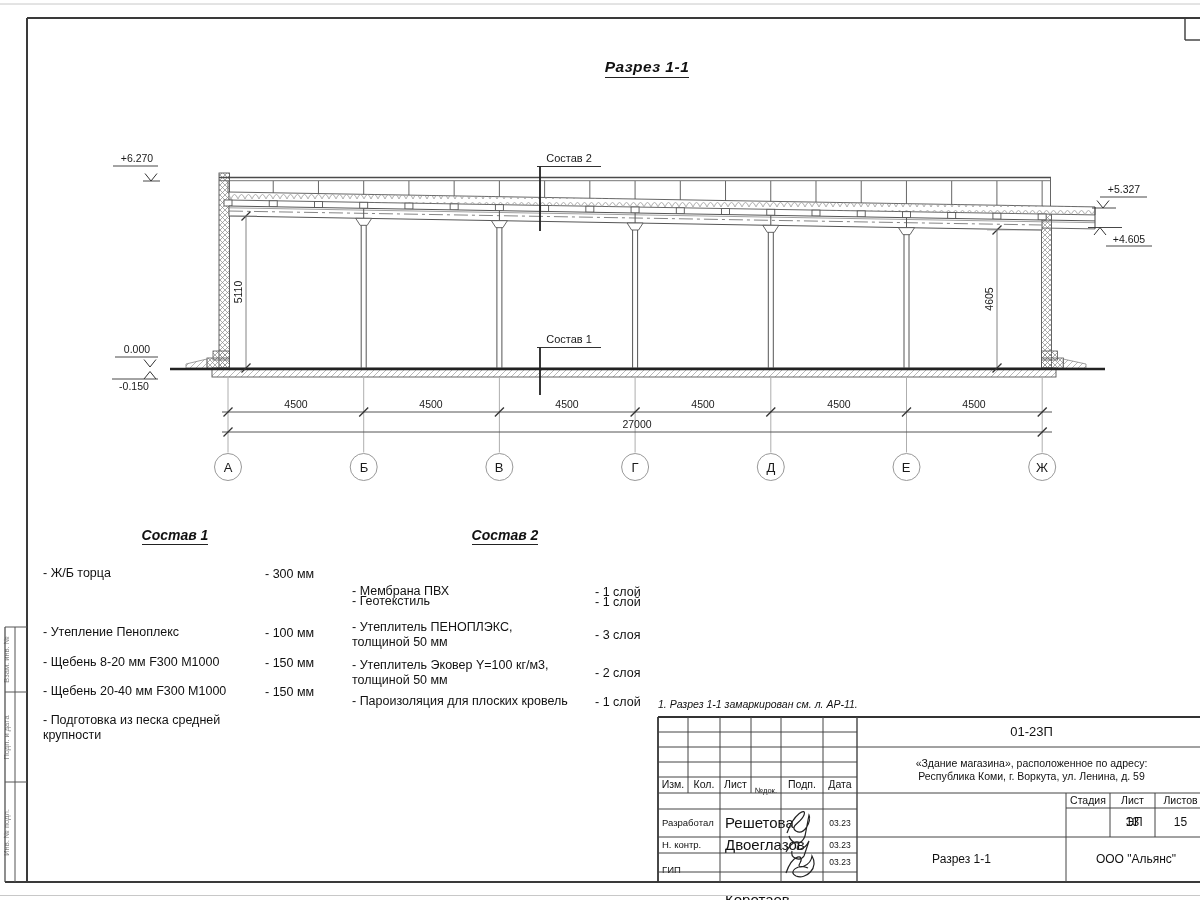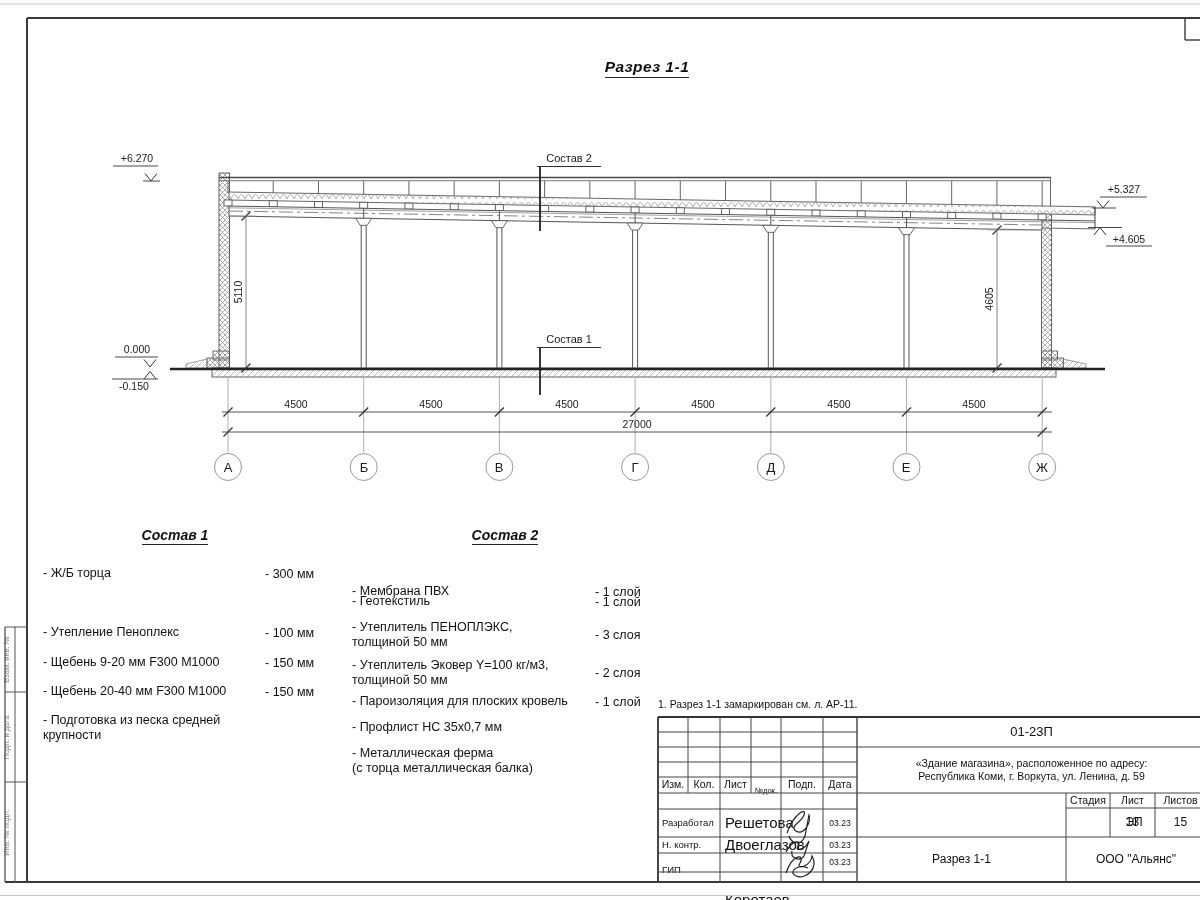--- a/index.html
+++ b/index.html
@@ -29,41 +29,38 @@
 <body>
 
 <div id="stage">
 
   <div id="main-title"><span>Разрез 1-1</span></div>
 
   <div class="comp-header" style="left:43px;top:527px;width:264px;"><span>Состав 1</span></div>
   <div class="comp-list" style="left:43px;top:560px;width:300px;height:210px;">
     <div class="comp-row" style="top:6px;left:0;width:290px;min-height:16px;"><span>- Ж/Б торца</span><span class="comp-val" style="left:222px;">- 300 мм</span></div>
     <div class="comp-row" style="top:65px;left:0;width:290px;min-height:16px;"><span>- Утепление Пеноплекс</span><span class="comp-val" style="left:222px;">- 100 мм</span></div>
-    <div class="comp-row" style="top:95px;left:0;width:290px;min-height:16px;"><span>-  Щебень 9-20 мм F300 М1000</span><span class="comp-val" style="left:222px;">- 150 мм</span></div>
+    <div class="comp-row" style="top:95px;left:0;width:290px;min-height:16px;"><span>-  Щебень 8-20 мм F300 М1000</span><span class="comp-val" style="left:222px;">- 150 мм</span></div>
     <div class="comp-row" style="top:124px;left:0;width:290px;min-height:16px;"><span>-  Щебень 20-40 мм F300 М1000</span><span class="comp-val" style="left:222px;">- 150 мм</span></div>
     <div class="comp-row" style="top:153px;left:0;width:290px;min-height:30px;"><span>- Подготовка из песка средней
 крупности</span></div>
   </div>
 
   <div class="comp-header" style="left:352px;top:527px;width:306px;"><span>Состав 2</span></div>
   <div class="comp-list" style="left:352px;top:560px;width:320px;height:230px;">
     <div class="comp-row" style="top:8px;left:0;width:310px;min-height:16px;margin-top:16px;"><span>- Мембрана ПВХ</span><span class="comp-val" style="left:243px;">- 1 слой</span></div>
     <div class="comp-row" style="top:34px;left:0;width:310px;min-height:16px;"><span>- Геотекстиль</span><span class="comp-val" style="left:243px;">- 1 слой</span></div>
     <div class="comp-row" style="top:60px;left:0;width:310px;min-height:30px;"><span>- Утеплитель ПЕНОПЛЭКС,
 толщиной 50 мм</span><span class="comp-val" style="left:243px;">- 3 слоя</span></div>
     <div class="comp-row" style="top:98px;left:0;width:310px;min-height:30px;"><span>- Утеплитель Эковер Y=100 кг/м3,
 толщиной 50 мм</span><span class="comp-val" style="left:243px;">- 2 слоя</span></div>
     <div class="comp-row" style="top:134px;left:0;width:310px;min-height:16px;"><span>- Пароизоляция для плоских кровель</span><span class="comp-val" style="left:243px;">- 1 слой</span></div>
-    <div class="comp-row" style="top:160px;left:0;width:310px;min-height:16px;"><span>- Профлист НС 35х0,7 мм</span></div>
-    <div class="comp-row" style="top:186px;left:0;width:310px;min-height:30px;"><span>- Металлическая ферма
-(с торца металлическая балка)</span></div>
   </div>
 
-  <div class="note" style="left:658px;top:698px;">1. Разрез 1-1 замаркирован см. л. АР-11.</div>
+  <div class="note" style="left:658px;top:698px;font-style:italic;">1. Разрез 1-1 замаркирован см. л. АР-11.</div>
 
   <div class="cell f13" style="left:858px;top:718px;width:347px;height:29px;">01-23П</div>
   <div class="cell f105" style="left:858px;top:748px;width:347px;height:44px;flex-direction:column;">
     <div>«Здание магазина», расположенное по адресу:</div>
     <div>Республика Коми, г. Воркута, ул. Ленина, д. 59</div>
   </div>
   <div class="cell f12" style="left:858px;top:838px;width:207px;height:43px;">Разрез 1-1</div>
   <div class="cell f12" style="left:1067px;top:838px;width:138px;height:43px;">ООО "Альянс"</div>
 
   <div class="cell f105" style="left:1067px;top:793px;width:42px;height:15px;">Стадия</div>

